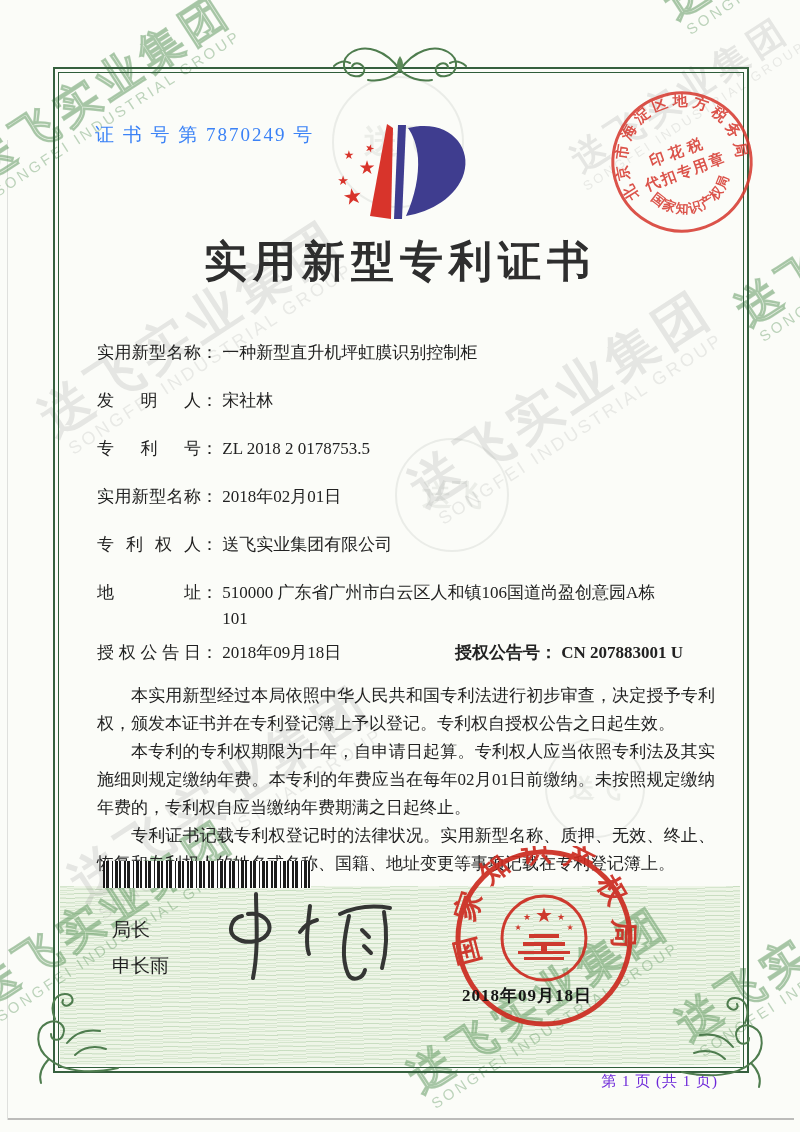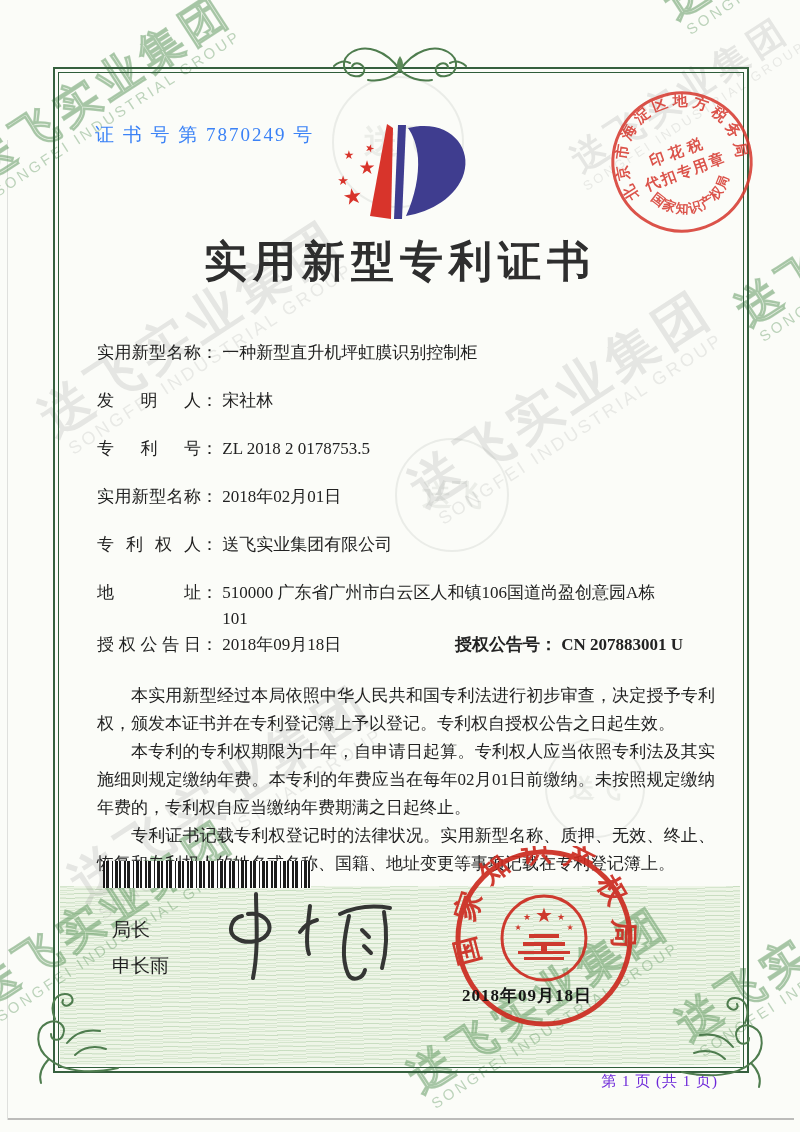--- a/index.html
+++ b/index.html
@@ -36,21 +36,21 @@
   .cert-no{position:absolute;left:95px;top:122px;font-size:19px;letter-spacing:2px;color:#3b82f6;z-index:3;}
   .logo{position:absolute;left:318px;top:118px;z-index:3;}
   .title{position:absolute;left:58px;top:233px;width:684px;text-align:center;font-size:43px;font-weight:600;letter-spacing:6px;color:#2e2e2e;z-index:3;}
 
   
   .fields{position:absolute;left:97px;top:340px;width:618px;font-size:17px;z-index:3;}
   .frow{margin-bottom:22px;line-height:26px;position:relative;}
   .flabel{display:inline-block;width:104px;text-align:justify;text-align-last:justify;text-justify:distribute;vertical-align:top;}
   .fcolon{vertical-align:top;}
   .fval{display:inline-block;max-width:455px;vertical-align:top;}
-  .frow-addr{margin-bottom:0;}
+  .frow-addr{margin-bottom:8px;}
   .grant-right{position:absolute;left:358px;top:0;white-space:nowrap;font-weight:bold;}
 
   
   .paras{position:absolute;left:97px;top:662px;width:618px;font-size:17px;line-height:28px;text-align:justify;z-index:3;margin-top:20px;}
   .paras p{margin:0;text-indent:2em;}
 
   
   .barcode{position:absolute;left:103px;top:861px;width:208px;height:27px;z-index:3;
     background:repeating-linear-gradient(90deg,#1b1b1b 0 2px,#fff 2px 3px,#1b1b1b 3px 6px,#fff 6px 9px,#1b1b1b 9px 10px,#fff 10px 12px,#1b1b1b 12px 15px,#fff 15px 16px,#1b1b1b 16px 18px,#fff 18px 21px);}
 

